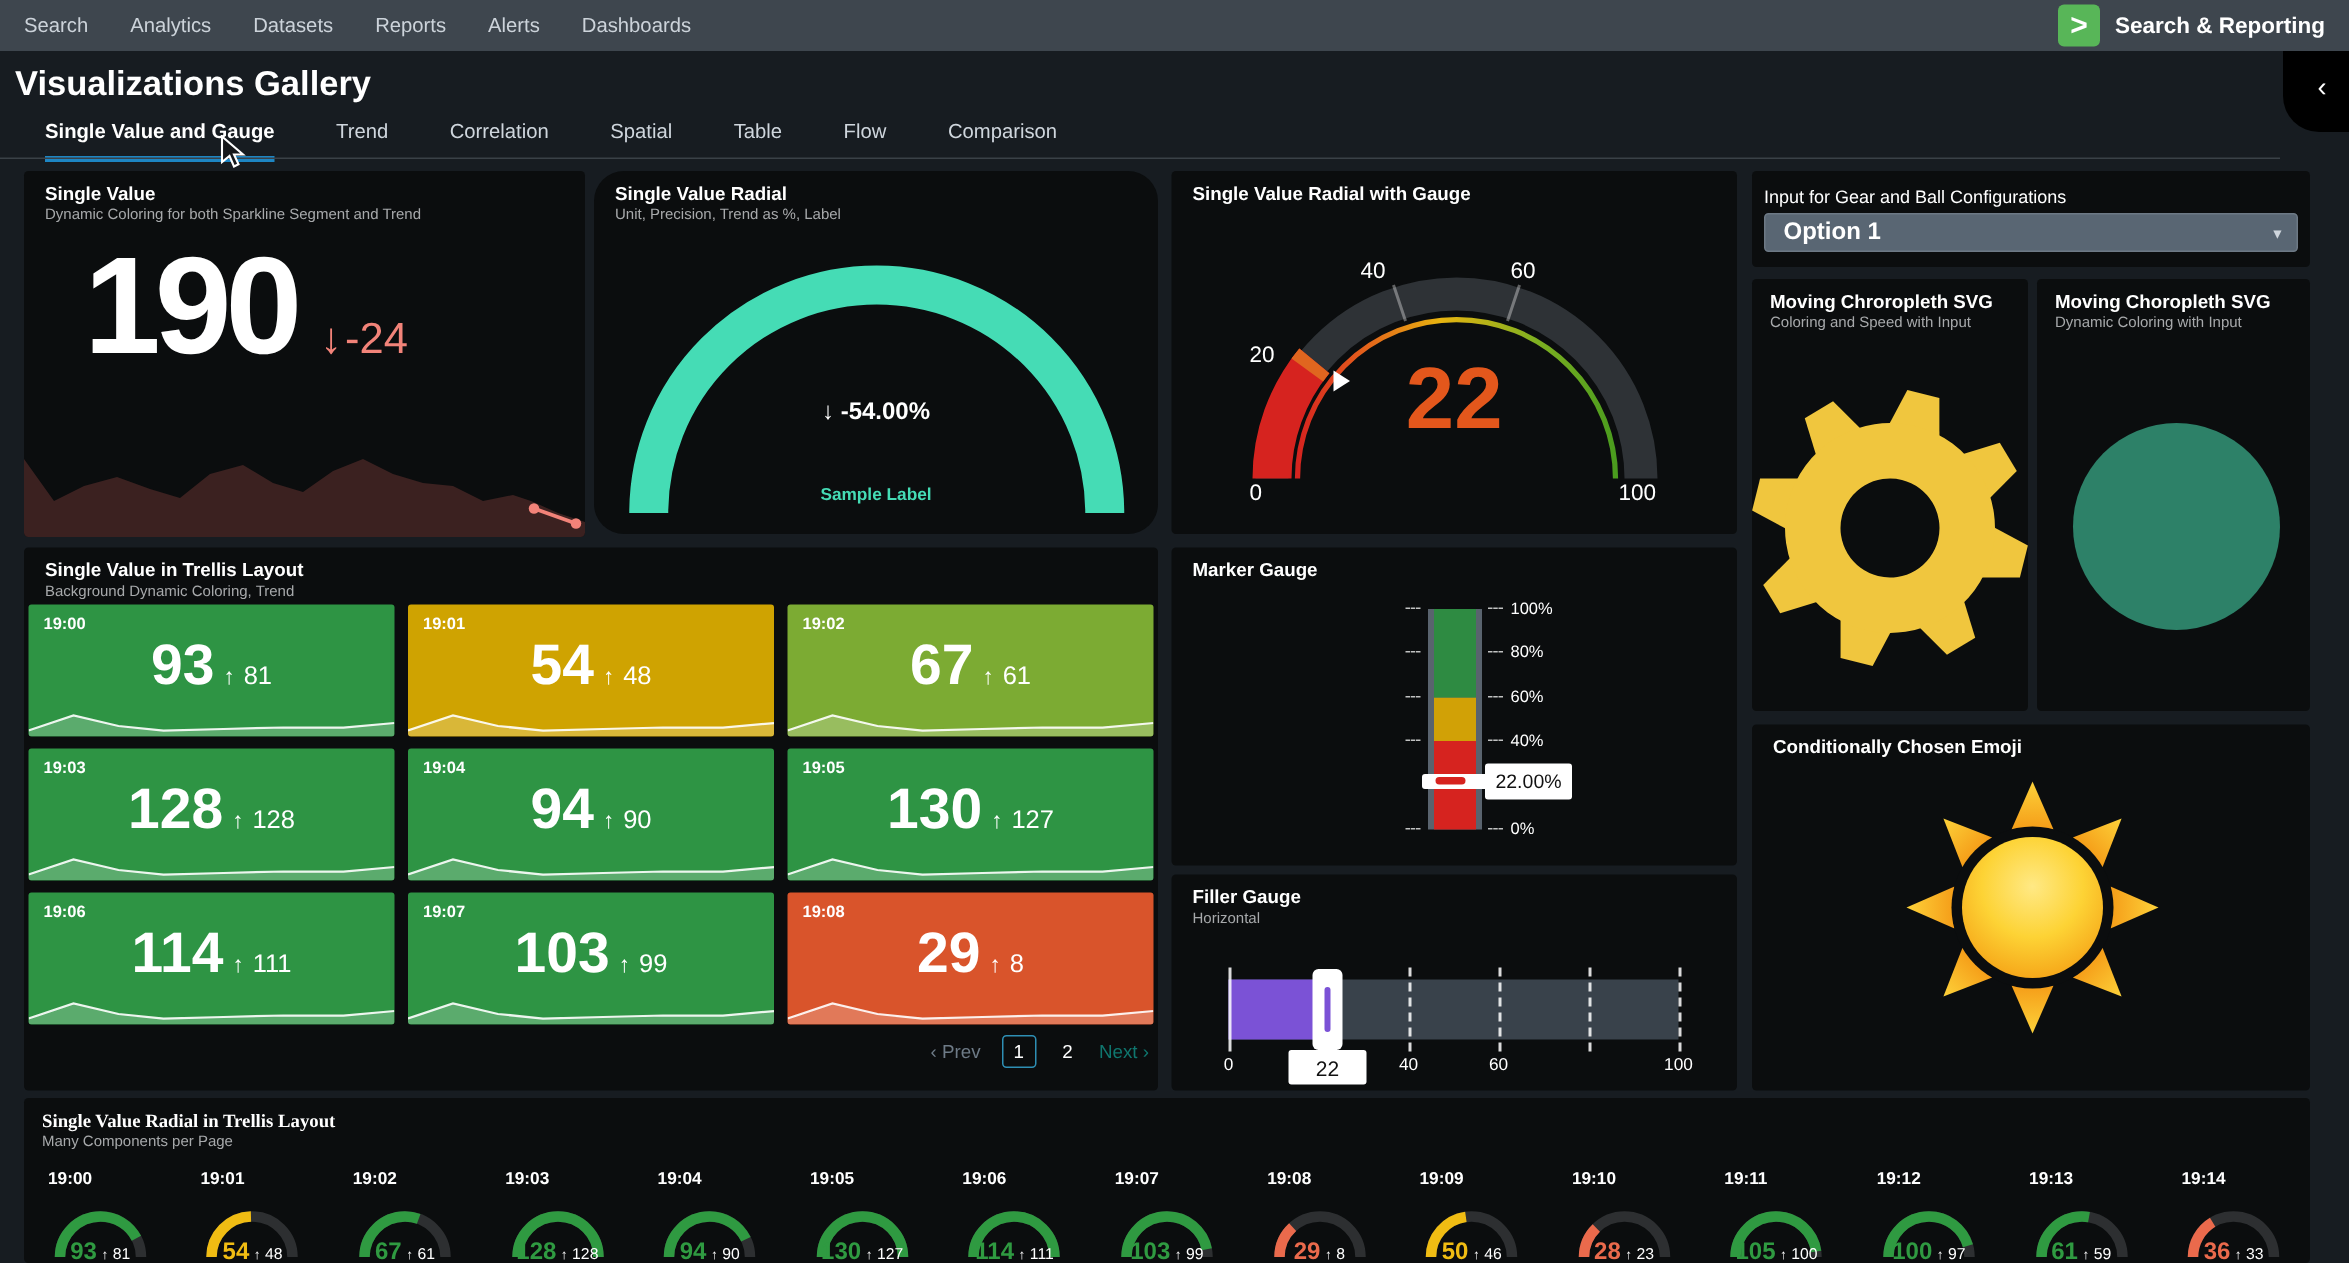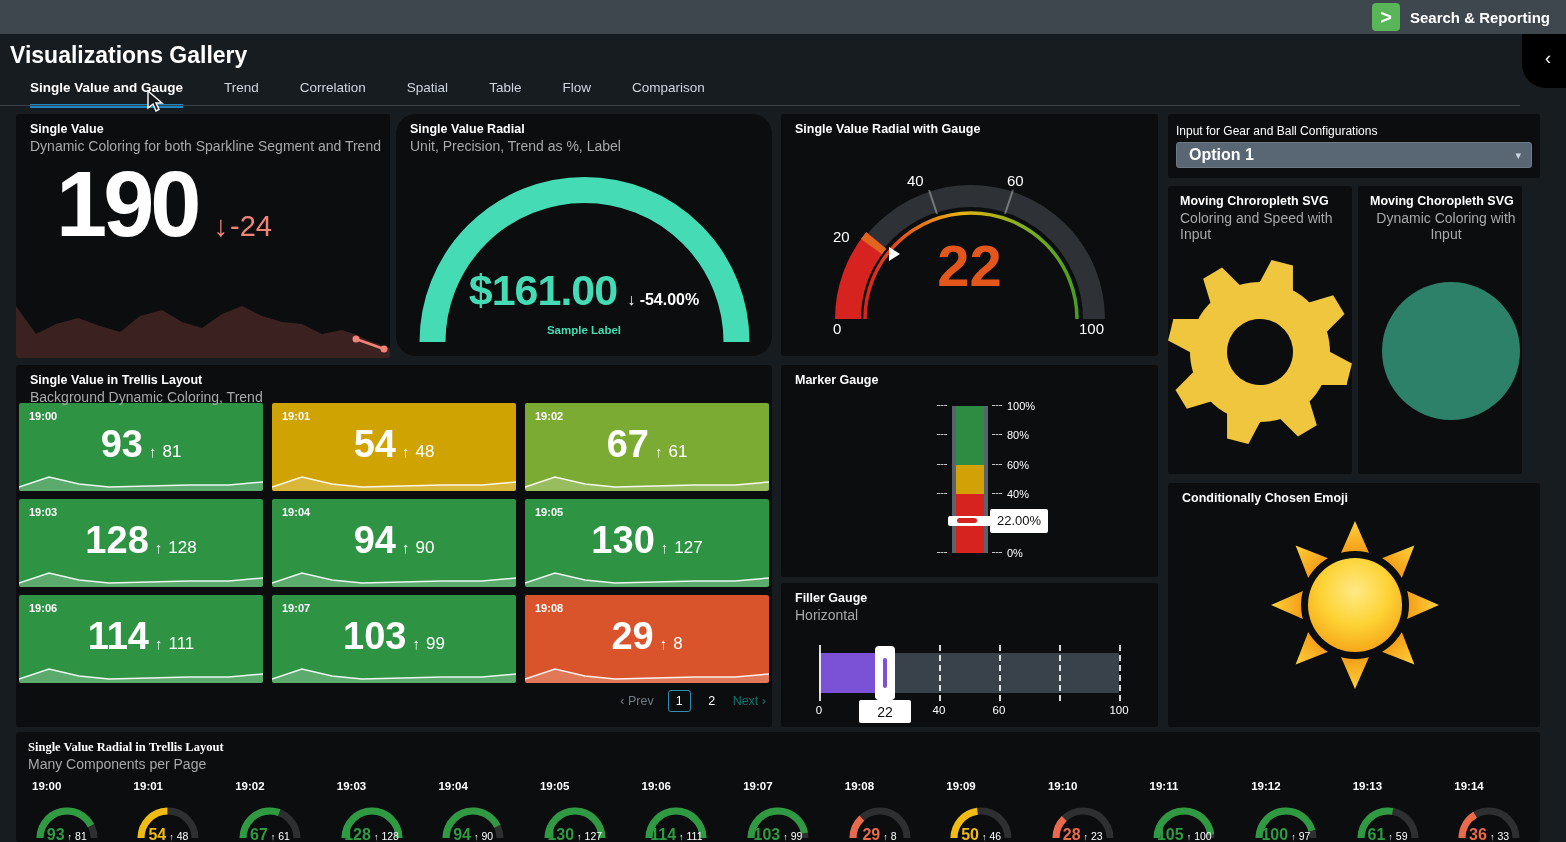--- a/index.html
+++ b/index.html
@@ -22,21 +22,21 @@
   .tab { font-size:13.5px; color:#cfd6dd; padding-bottom:9px; border-bottom:4px solid transparent; cursor:pointer; }
   .tab.active { color:#fff; font-weight:bold; border-bottom-color:#1d86c4; }
   .tab-divider { position:absolute; left:0; top:105px; width:1520px; height:1px; background:#3a4147; }
   .collapse-btn { position:absolute; right:0; top:34px; width:44px; height:54px; background:#000;
     border-bottom-left-radius:24px; z-index:4; cursor:pointer; }
   .collapse-btn span { position:absolute; right:15px; top:14px; font-size:18px; color:#fff; }
 
   
   .panel { position:absolute; background:#0b0d0e; border-radius:3px; overflow:hidden; }
   .p-title { position:absolute; left:14px; top:8px; font-size:12.5px; font-weight:bold; color:#fff; z-index:2; }
-  .p-sub { position:absolute; left:14px; top:24px; font-size:14px; color:#a7a9ab; z-index:2; }
+  .p-sub { position:absolute; left:14px; top:24px; font-size:10px; color:#a7a9ab; z-index:2; }
 
   #p-single-value { left:16px; top:114px; width:374px; height:244px; }
   .sv-row { position:absolute; left:40px; top:40px; display:flex; align-items:baseline; }
   .sv-value { font-size:92px; font-weight:bold; letter-spacing:-4px; color:#fff; line-height:1.1; }
   .sv-trend { margin-left:16px; font-size:29px; color:#f28379; display:flex; align-items:baseline; gap:2px; }
   .sv-spark { position:absolute; left:0; bottom:0; width:374px; height:62px; }
 
   #p-radial { left:396px; top:114px; width:376px; height:242px;border-radius:20px; }
   .rad-arc { position:absolute; left:0; top:0; }
   .rad-val-row { position:absolute; left:0; top:152px; width:100%; display:flex; justify-content:center;
@@ -52,21 +52,21 @@
   .g-tick-label { position:absolute; font-size:15px; color:#fff; }
 
   #p-input { left:1168px; top:114px; width:372px; height:64px; }
   .input-label { position:absolute; left:8px; top:10px; font-size:12px; color:#fff; }
   .dropdown { position:absolute; left:8px; top:28px; width:356px; height:26px; background:#596673;
     border:1px solid #6d7985; border-radius:3px; display:flex; align-items:center; cursor:pointer; }
   .dropdown .dd-text { margin-left:12px; font-size:16px; font-weight:600; color:#fff; }
   .dropdown .dd-caret { position:absolute; right:10px; font-size:11px; color:#cfd6dd; }
 
   #p-gear { left:1168px; top:186px; width:184px; height:288px; }
-  #p-ball { left:1358px; top:186px; width:164px; height:288px;text-align:center; }
+  #p-ball { left:1358px; top:186px; width:182px; height:288px;text-align:center; }
 
   #p-trellis { left:16px; top:365px; width:756px; height:362px; }
   .trellis-grid { position:absolute; left:3px; top:38px; display:grid;
     grid-template-columns:repeat(3,244px); grid-auto-rows:88px; gap:8px 9px; }
   .tile { position:relative; border-radius:2px; overflow:hidden; }
   .tile-time { position:absolute; left:10px; top:7px; font-size:11px; font-weight:bold; color:#fff; }
   .tile-vals { position:absolute; left:0; top:20px; width:100%; display:flex; justify-content:center;
     align-items:baseline; gap:6px; }
   .tile-value { font-size:38px; font-weight:bold; color:#fff; }
   .tile-trend { font-size:17px; color:#fff; }
@@ -119,20 +119,33 @@
   .rt-value { font-size:16px; font-weight:bold; }
   .rt-arrow { font-size:9px; color:#fff; }
   .rt-trendval { font-size:10.5px; color:#fff; }
 
   .cursor { position:absolute; left:146px; top:90px; z-index:9; pointer-events:none; }
 </style>
 </head>
 <body>
 
 <nav class="navbar">
+  <div class="nav-items" id="nav-items">
+    <div class="nav-item"><span>Search</span></div>
+
+    <div class="nav-item"><span>Analytics</span></div>
+
+    <div class="nav-item"><span>Datasets</span></div>
+
+    <div class="nav-item"><span>Reports</span></div>
+
+    <div class="nav-item"><span>Alerts</span></div>
+
+    <div class="nav-item"><span>Dashboards</span></div>
+  </div>
 
   <div class="nav-right">
     <div class="logo-box">
         <span>&gt;</span>
       </div>
     <span class="app-name">Search &amp; Reporting</span>
   </div>
 </nav>
 
 <h1 class="page-title">Visualizations Gallery</h1>
@@ -175,21 +188,20 @@
   </svg>
 </div>
 
 <div class="panel" id="p-radial">
   <div class="p-title">Single Value Radial</div>
   <div class="p-sub">Unit, Precision, Trend as %, Label</div>
   <svg class="rad-arc" width="376" height="242">
     <path d="M 36.5 228 A 152 152 0 0 1 340.5 228" fill="none" stroke="#45dcb5" stroke-width="26"></path>
   </svg>
   <div class="rad-val-row">
-    <span class="rad-value">$161.00</span>
     <span class="rad-trend">
       <span>↓</span>
       <span>-54.00%</span>
     </span>
   </div>
   <div class="rad-label">Sample Label</div>
 </div>
 
 <div class="panel" id="p-gauge">
   <div class="p-title">Single Value Radial with Gauge</div>

